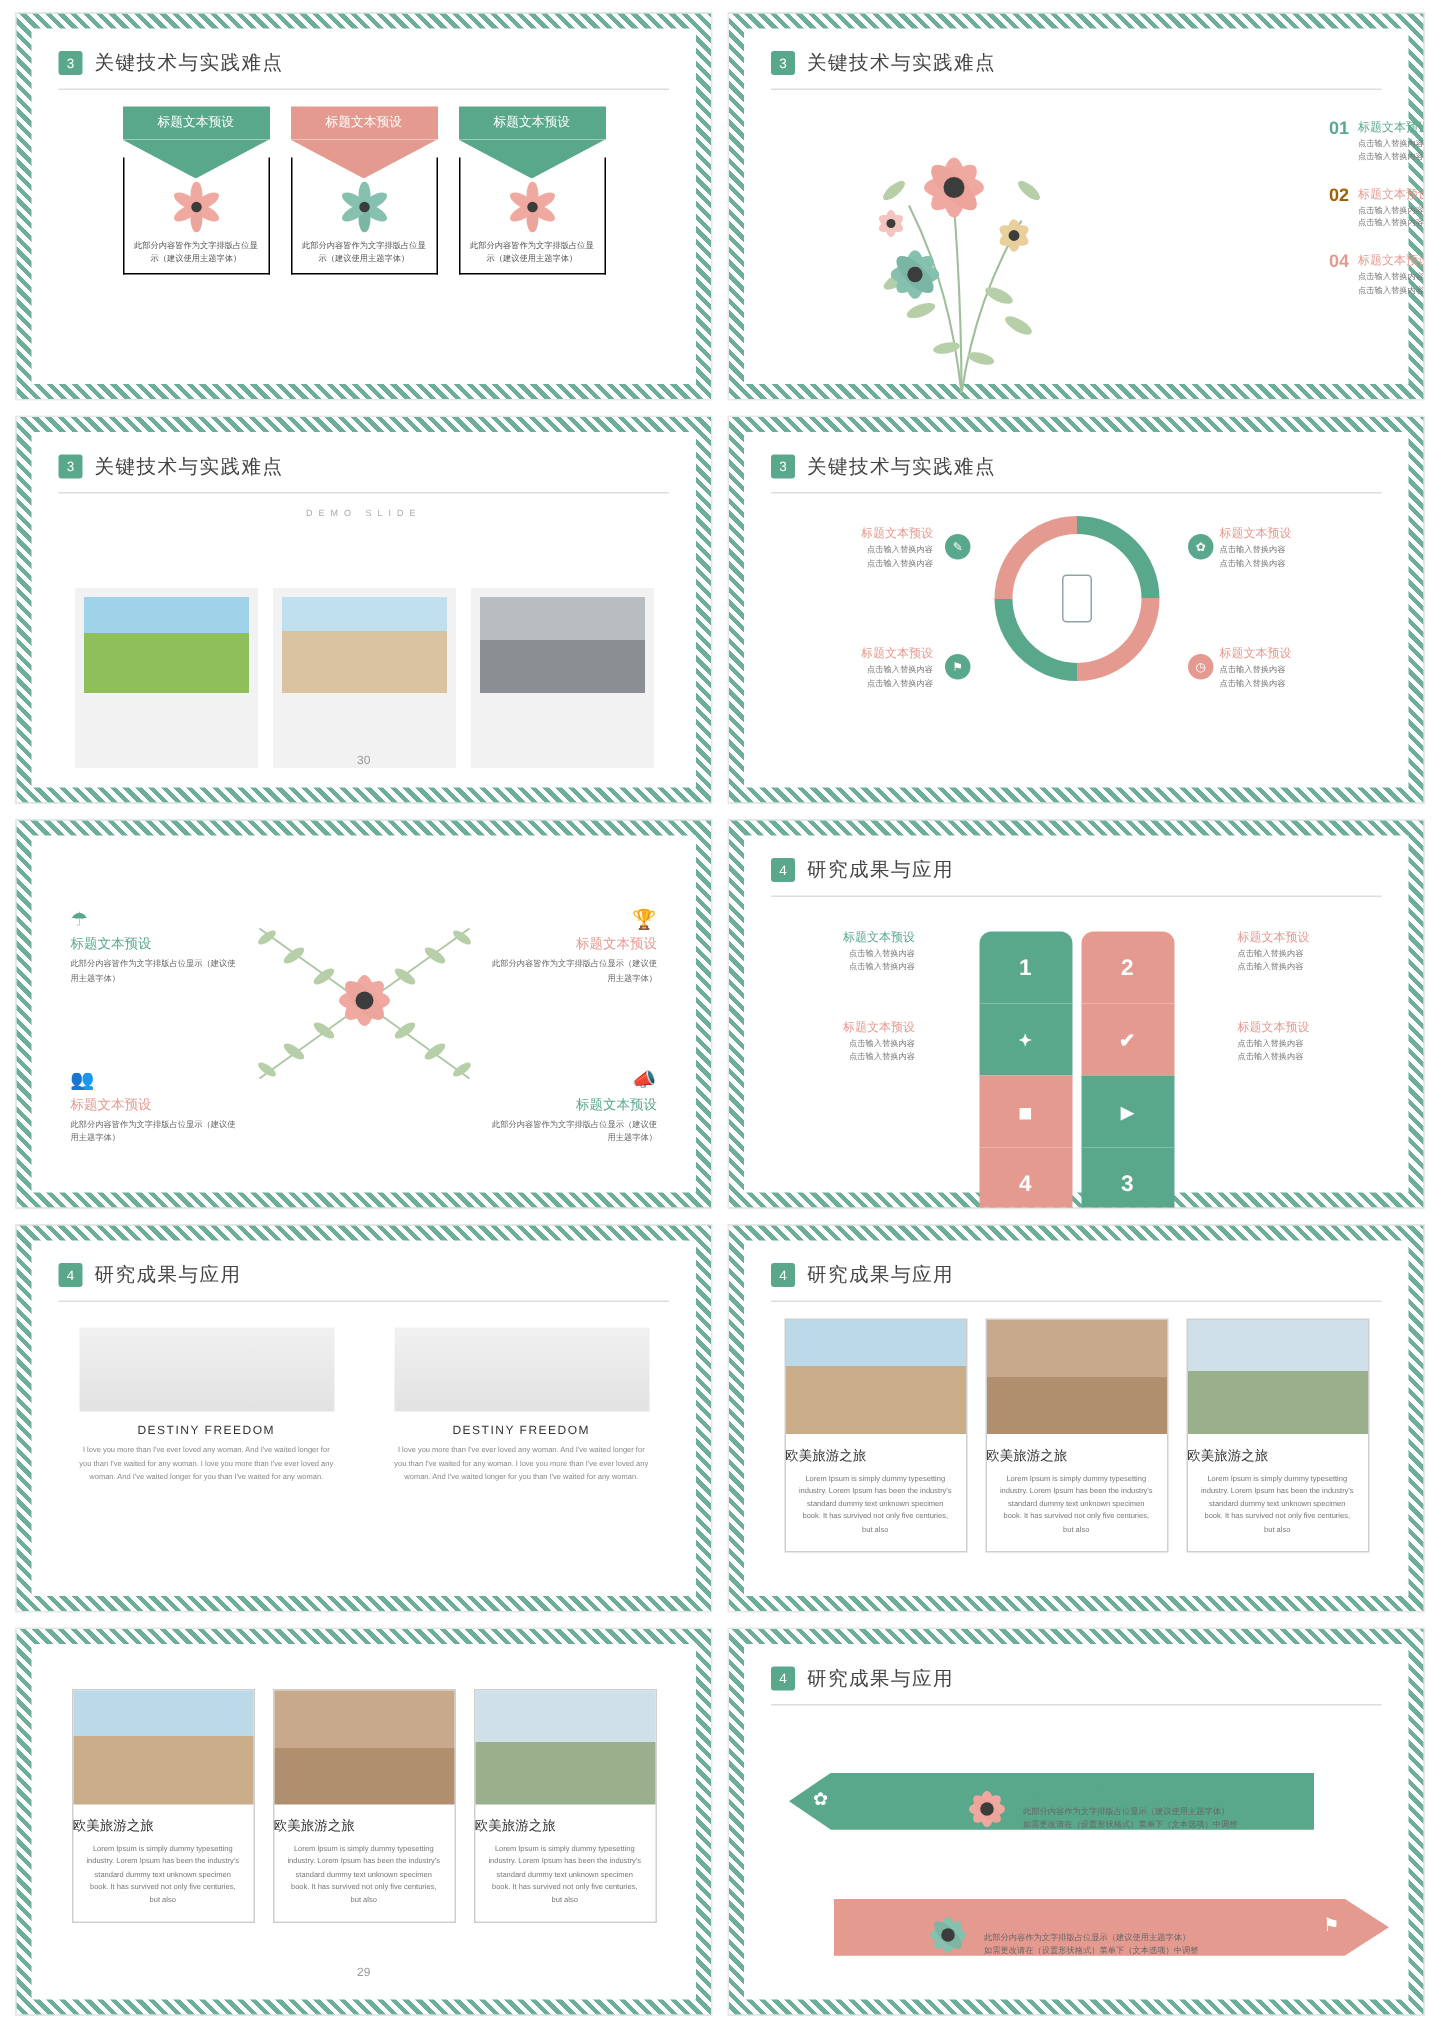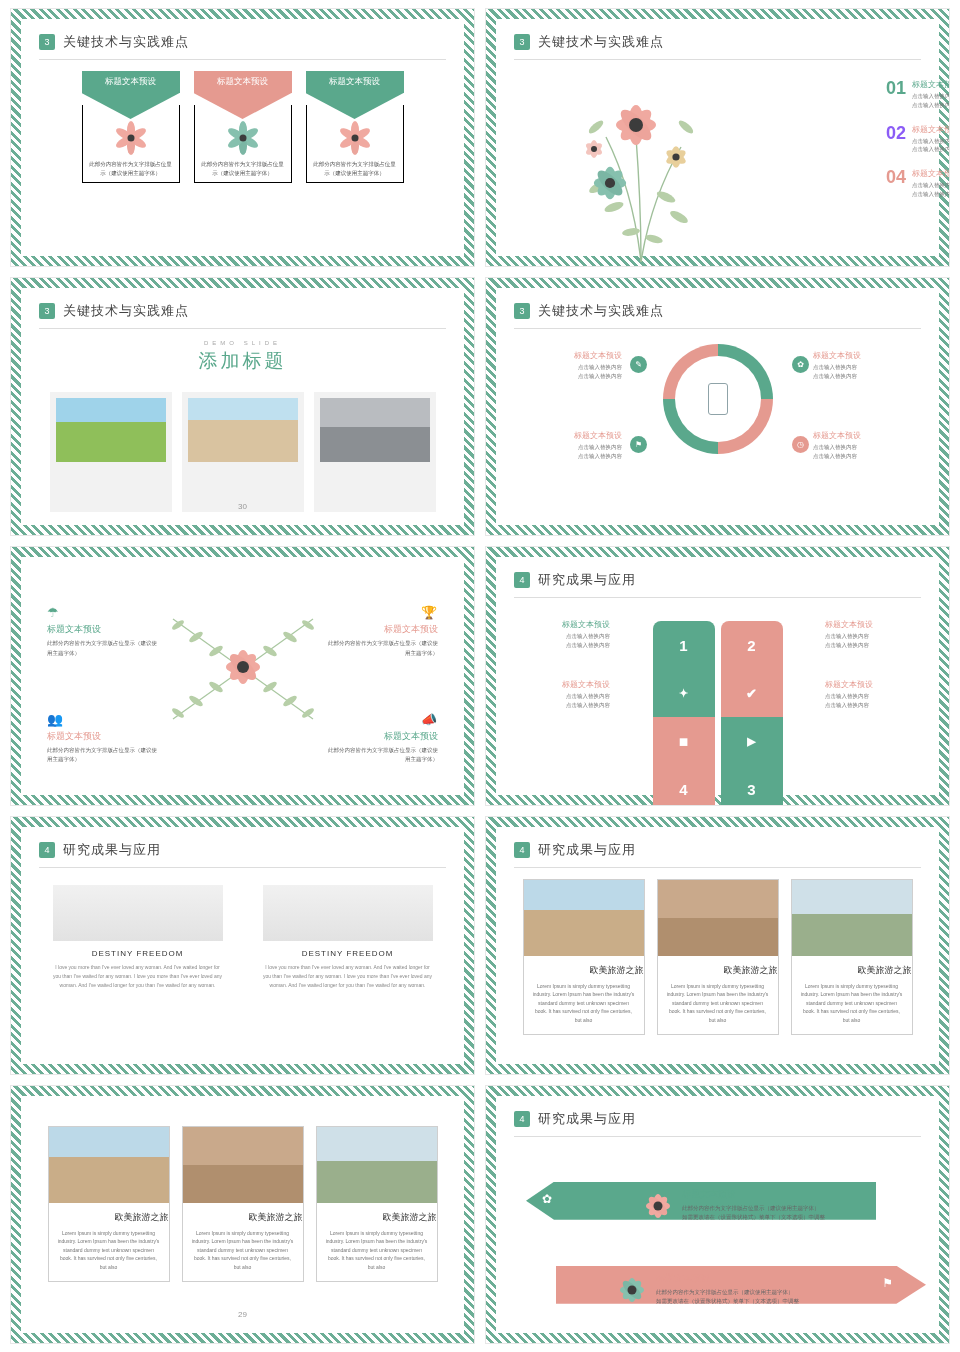--- a/index.html
+++ b/index.html
@@ -75,21 +75,21 @@
   .bd-g { border-color: #5aa88c; }
   .bd-p { border-color: #e59a90; }
 
   
   .flower { position: relative; width: 34px; height: 34px; margin: 0 auto; }
 
   
   .numlist { position: absolute; top: 60px; left: 390px; width: 300px; }
   .nl-row { display: flex; gap: 16px; margin-bottom: 14px; }
   .nl-item { display: flex; width: 140px; }
-  .nl-num { font-size: 18px; font-weight: bold; margin-right: 6px; line-height: 1; }
+  .nl-num { font-size: 12px; font-weight: bold; margin-right: 6px; line-height: 1; }
   .nl-t { font-size: 8px; margin-bottom: 2px; }
   .nl-s { font-size: 5.5px; color: #777; line-height: 1.6; }
 
   
   .bouquet { position: absolute; left: 40px; top: 48px; width: 210px; height: 200px; }
 
   
   .demo-sub { position: absolute; top: 52px; width: 100%; text-align: center; font-size: 6px; letter-spacing: 4px; color: #aaa; }
   .demo-title { position: absolute; top: 60px; width: 100%; text-align: center; font-size: 19px; color: #5aa88c; letter-spacing: 3px; }
   .photo-row { position: absolute; top: 104px; left: 0; right: 0; display: flex; justify-content: center; gap: 10px; }
@@ -134,21 +134,21 @@
   .dest-row { position: absolute; top: 58px; left: 0; right: 0; display: flex; justify-content: center; gap: 40px; }
   .dest { width: 170px; }
   .dest .img { width: 100%; height: 56px; background: linear-gradient(#f1f1f1, #e2e2e2); }
   .dest .dt { text-align: center; font-size: 8px; letter-spacing: 1px; margin: 8px 0 5px; color: #333; }
   .dest .ds { font-size: 5px; color: #888; line-height: 1.8; text-align: center; }
 
   
   .trav-row { position: absolute; top: 46px; left: 0; right: 0; display: flex; justify-content: center; gap: 12px; }
   .trav { width: 122px; border: 1px solid #cfcfcf; background: #fff; }
   .trav .img { height: 76px; }
-  .trav .tt { text-align: right; font-size: 9px; margin: 8px 0 5px; color: #333; }
+  .trav .tt { text-align: left; font-size: 9px; margin: 8px 0 5px; color: #333; }
   .trav .ts { font-size: 5px; color: #777; line-height: 1.7; text-align: center; padding: 0 8px 10px; }
 
   
   .arrow-left {
     position: absolute; left: 30px; top: 86px; width: 350px; height: 38px;
     background: #5aa88c;
     clip-path: polygon(0 50%, 8% 0, 100% 0, 100% 100%, 8% 100%);
   }
   .arrow-right {
     position: absolute; left: 60px; top: 170px; width: 370px; height: 38px;
@@ -308,21 +308,21 @@
               <div>
                 <div class="nl-t" style="color:#5aa88c">标题文本预设</div>
                 <div class="nl-s">点击输入替换内容</div>
                 <div class="nl-s">点击输入替换内容</div>
               </div>
             </div>
 
           </div>
           <div class="nl-row">
             <div class="nl-item">
-              <div class="nl-num" style="color:#8b5cf6">02</div>
+              <div class="nl-num" style="color:#a16207">02</div>
               <div>
                 <div class="nl-t" style="color:#e59a90">标题文本预设</div>
                 <div class="nl-s">点击输入替换内容</div>
                 <div class="nl-s">点击输入替换内容</div>
               </div>
             </div>
 
           </div>
           <div class="nl-row">
             <div class="nl-item">
@@ -344,21 +344,20 @@
     <div class="frame"></div>
     <div class="inner">
       <div class="slide-body">
         <div class="hdr">
           <div class="num">3</div>
           <div class="ttl">关键技术与实践难点</div>
         </div>
         <div class="hdr-line"></div>
 
         <div class="demo-sub">DEMO SLIDE</div>
-        <div class="demo-title">添加标题</div>
 
         <div class="photo-row">
           <div class="photo-card">
             <div class="photo ph-field"></div>
           </div>
           <div class="photo-card tall">
             <div class="photo ph-beach"></div>
           </div>
           <div class="photo-card">
             <div class="photo ph-train"></div>

